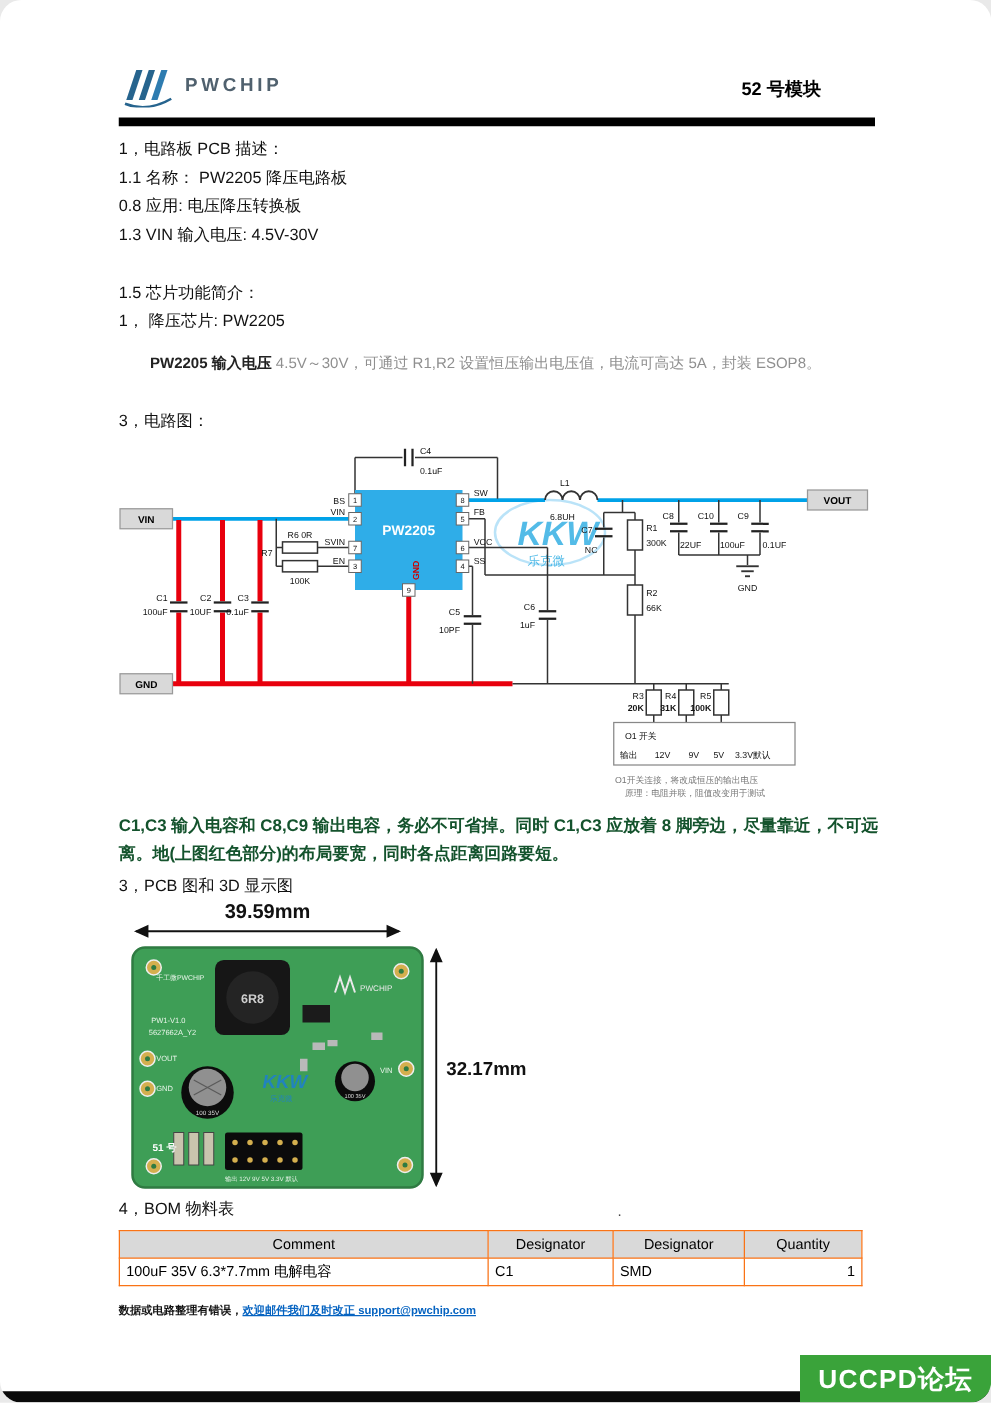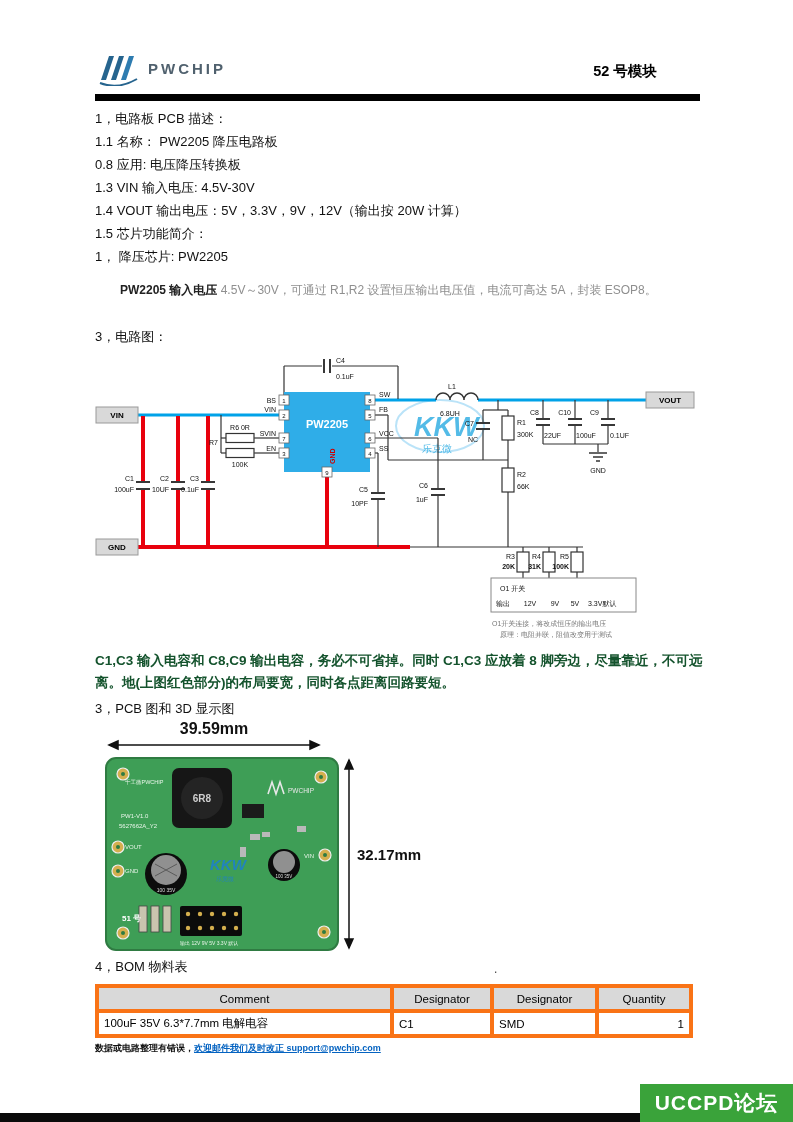--- a/index.html
+++ b/index.html
@@ -1,27 +1,27 @@
 <!DOCTYPE html>
 <html><head>
 <meta charset="utf-8">
 <style>
   html,body{margin:0;padding:0;background:#e9e9e9;}
   .page{position:relative;width:793px;height:1122px;margin:0 auto;background:#fff;overflow:hidden;
-        font-family:"Liberation Sans","DejaVu Sans",sans-serif;color:#000;}
+        font-family:"Liberation Sans","DejaVu Sans",sans-serif;color:#000;border-radius:17px;}
   .abs{position:absolute;}
   .specline{position:absolute;left:95px;font-size:13px;font-weight:normal;white-space:nowrap;color:#111;}
   .rule{position:absolute;background:#000;}
   .desc{position:absolute;left:120px;top:282px;font-size:12px;white-space:nowrap;}
   .desc .db{font-weight:bold;color:#222;}
   .desc .dg{color:#8f8f8f;}
   .bluep{position:absolute;left:95px;top:650px;width:616px;font-size:13.5px;font-weight:bold;
          color:#14532d;line-height:22px;}
   table.bom{position:absolute;left:95px;top:984px;border-collapse:collapse;font-size:11.5px;table-layout:fixed;}
-  table.bom th,table.bom td{border:4px solid #f97316;height:21px;padding:0 5px;font-weight:normal;overflow:hidden;}
+  table.bom th,table.bom td{border:1px solid #f97316;height:21px;padding:0 5px;font-weight:normal;overflow:hidden;}
   table.bom th{background:#D9D9D9;text-align:center;}
   td.qty{text-align:right;}
   .footer{position:absolute;left:95px;top:1042px;font-size:9px;font-weight:bold;color:#111;}
   .footer a{color:#0563C1;text-decoration:underline;font-weight:bold;margin-top:38px;}
   .wm{position:absolute;left:640px;top:1084px;width:153px;height:38px;background:#3aa33a;color:#fff;
       font-size:21px;font-weight:bold;display:flex;align-items:center;justify-content:center;letter-spacing:1px;z-index:5;}
   .botbar{position:absolute;left:0;top:1113px;width:793px;height:9px;background:#0a0a0a;z-index:4;}
   .hdr-module{position:absolute;left:560px;top:62px;width:130px;text-align:center;font-size:14.5px;font-weight:bold;}
   .logo-wrap{position:absolute;left:98px;top:50px;display:flex;align-items:center;gap:8px;}
   .logo-text{font-size:15px;font-weight:bold;color:#50616e;letter-spacing:3px;}
@@ -42,21 +42,20 @@
     </svg>
     <span class="logo-text">PWCHIP</span>
   </div>
   <div class="hdr-module">52 号模块</div>
   <div class="rule" style="left:95px;top:94px;width:605px;height:7px;"></div>
 
   <div class="specline" style="top:110px">1，电路板 PCB 描述：</div>
   <div class="specline" style="top:133px">1.1  名称：  PW2205 降压电路板</div>
   <div class="specline" style="top:156px">0.8  应用: 电压降压转换板</div>
   <div class="specline" style="top:179px">1.3  VIN 输入电压: 4.5V-30V</div>
-  <div class="specline" style="top:202px">1.4  VOUT 输出电压：5V，3.3V，9V，12V（输出按 20W 计算）</div>
   <div class="specline" style="top:225px">1.5 芯片功能简介：</div>
   <div class="specline" style="top:248px">1， 降压芯片: PW2205</div>
   <div class="desc">
     <span class="db">PW2205 输入电压</span><span class="dg"> 4.5V～30V，可通过 R1,R2 设置恒压输出电压值，电流可高达 5A，封装 ESOP8。</span>
   </div>
 
   <div class="specline" style="top:328px">3，电路图：</div>
 
   <svg class="abs" style="left:88px;top:352px;" width="625" height="300" viewBox="0 0 625 300">
 

